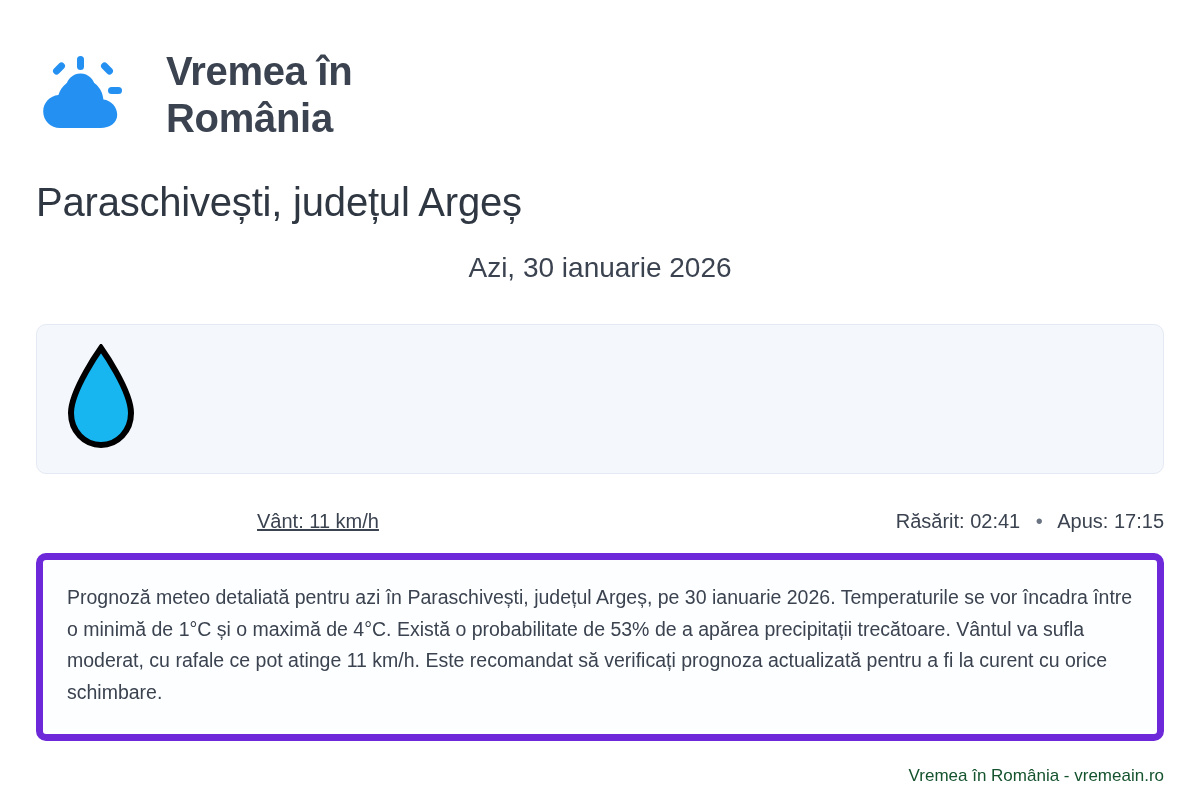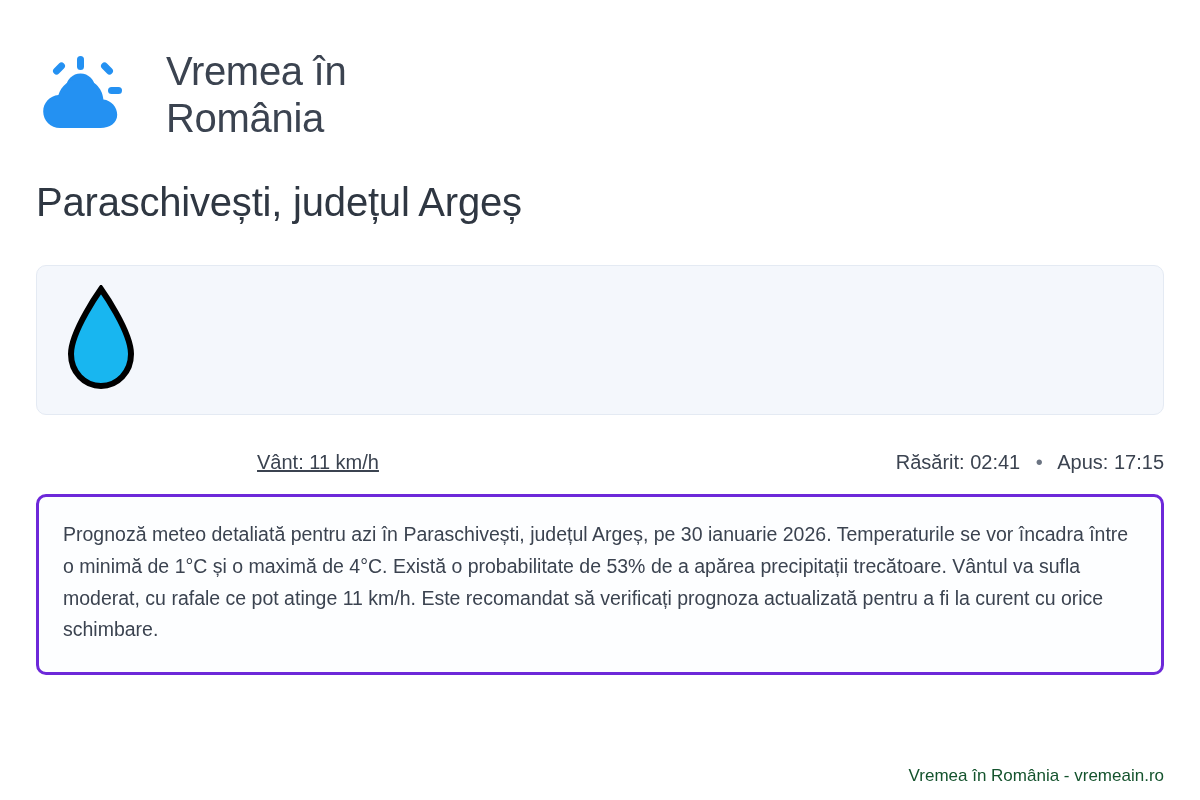--- a/index.html
+++ b/index.html
@@ -28,21 +28,21 @@
   }
   .brand-mark {
     width: 108px;
     height: 82px;
     flex: 0 0 auto;
     position: relative;
   }
   .brand-title {
     font-size: 40px;
     line-height: 1.18;
-    font-weight: normal;
+    font-weight: bold;
     color: #3b4350;
     letter-spacing: -0.3px;
     white-space: pre-line;
   }
 
   
   .location-title {
     margin-top: 38px;
     text-align: left;
     font-size: 40px;
@@ -109,21 +109,21 @@
     color: #3b4350;
   }
   .stats .s-left { flex: 1 1 0; text-align: left; }
   .stats .s-mid { flex: 1 1 0; text-align: center; text-decoration: underline; }
   .stats .s-right { flex: 1 1 0; text-align: right; white-space: nowrap; }
   .dot-sep { padding: 0 10px; color: #6b7482; }
 
   
   .desc {
     margin-top: 20px;
-    border: 3px solid #6d28d9;
+    border: 7px solid #6d28d9;
     border-radius: 10px;
     background: #fdfeff;
     padding: 22px 24px 26px 24px;
     font-size: 19.5px;
     line-height: 1.62;
     color: #3b4350;
   }
 
   
   .footer {
@@ -153,20 +153,21 @@
         <circle cx="44.5" cy="34" r="14.5" fill="#2491f2"></circle>
 
         <path d="M24 74c-9.3 0-16.8-7.4-16.8-16.5 0-8.5 6.6-15.6 15.2-16.4C25.1 31.5 34 24.5 44.6 24.5c12.1 0 22 9.2 22.8 20.9 7.8 1 13.8 7.5 13.8 15.4C81.2 69.1 73.8 74 64.5 74H24z" fill="#2491f2"></path>
       </svg>
     </div>
     <div class="brand-title">Vremea în
 România</div>
   </div>
 
   <h1 class="location-title">Paraschivești, județul Argeș</h1>
+  <div class="date-line">Azi, 30 ianuarie 2026</div>
 
   <div class="cards">
 
     <div class="card">
       <div class="drop">
         <svg viewBox="0 0 76 110" width="76" height="110" aria-hidden="true">
           <path d="M38 4C38 4 8 46 8 69c0 18 13.4 32 30 32s30-14 30-32C68 46 38 4 38 4z" fill="#18b6f0" stroke="#000000" stroke-width="6"></path>
         </svg>
       </div>
     </div>

